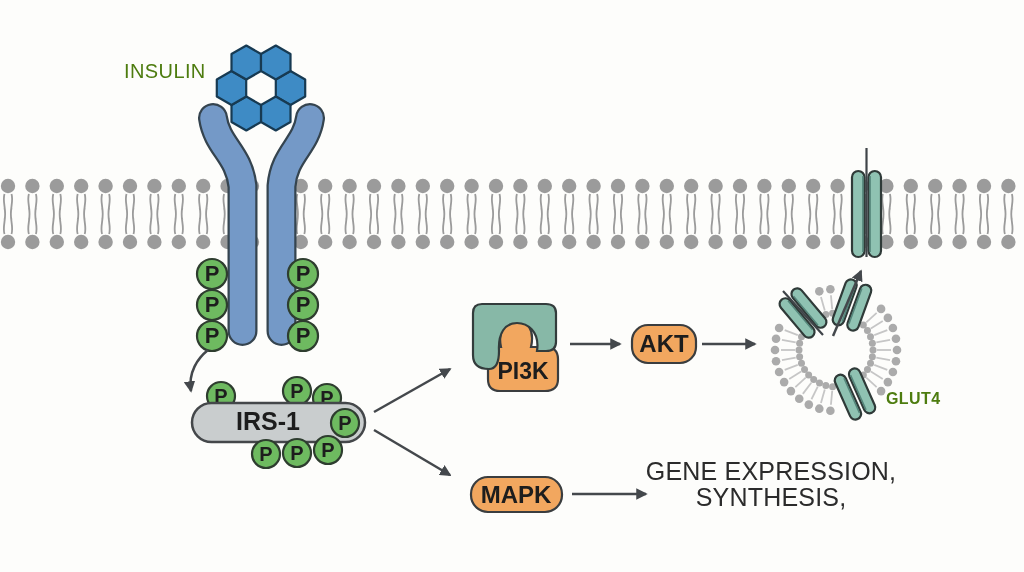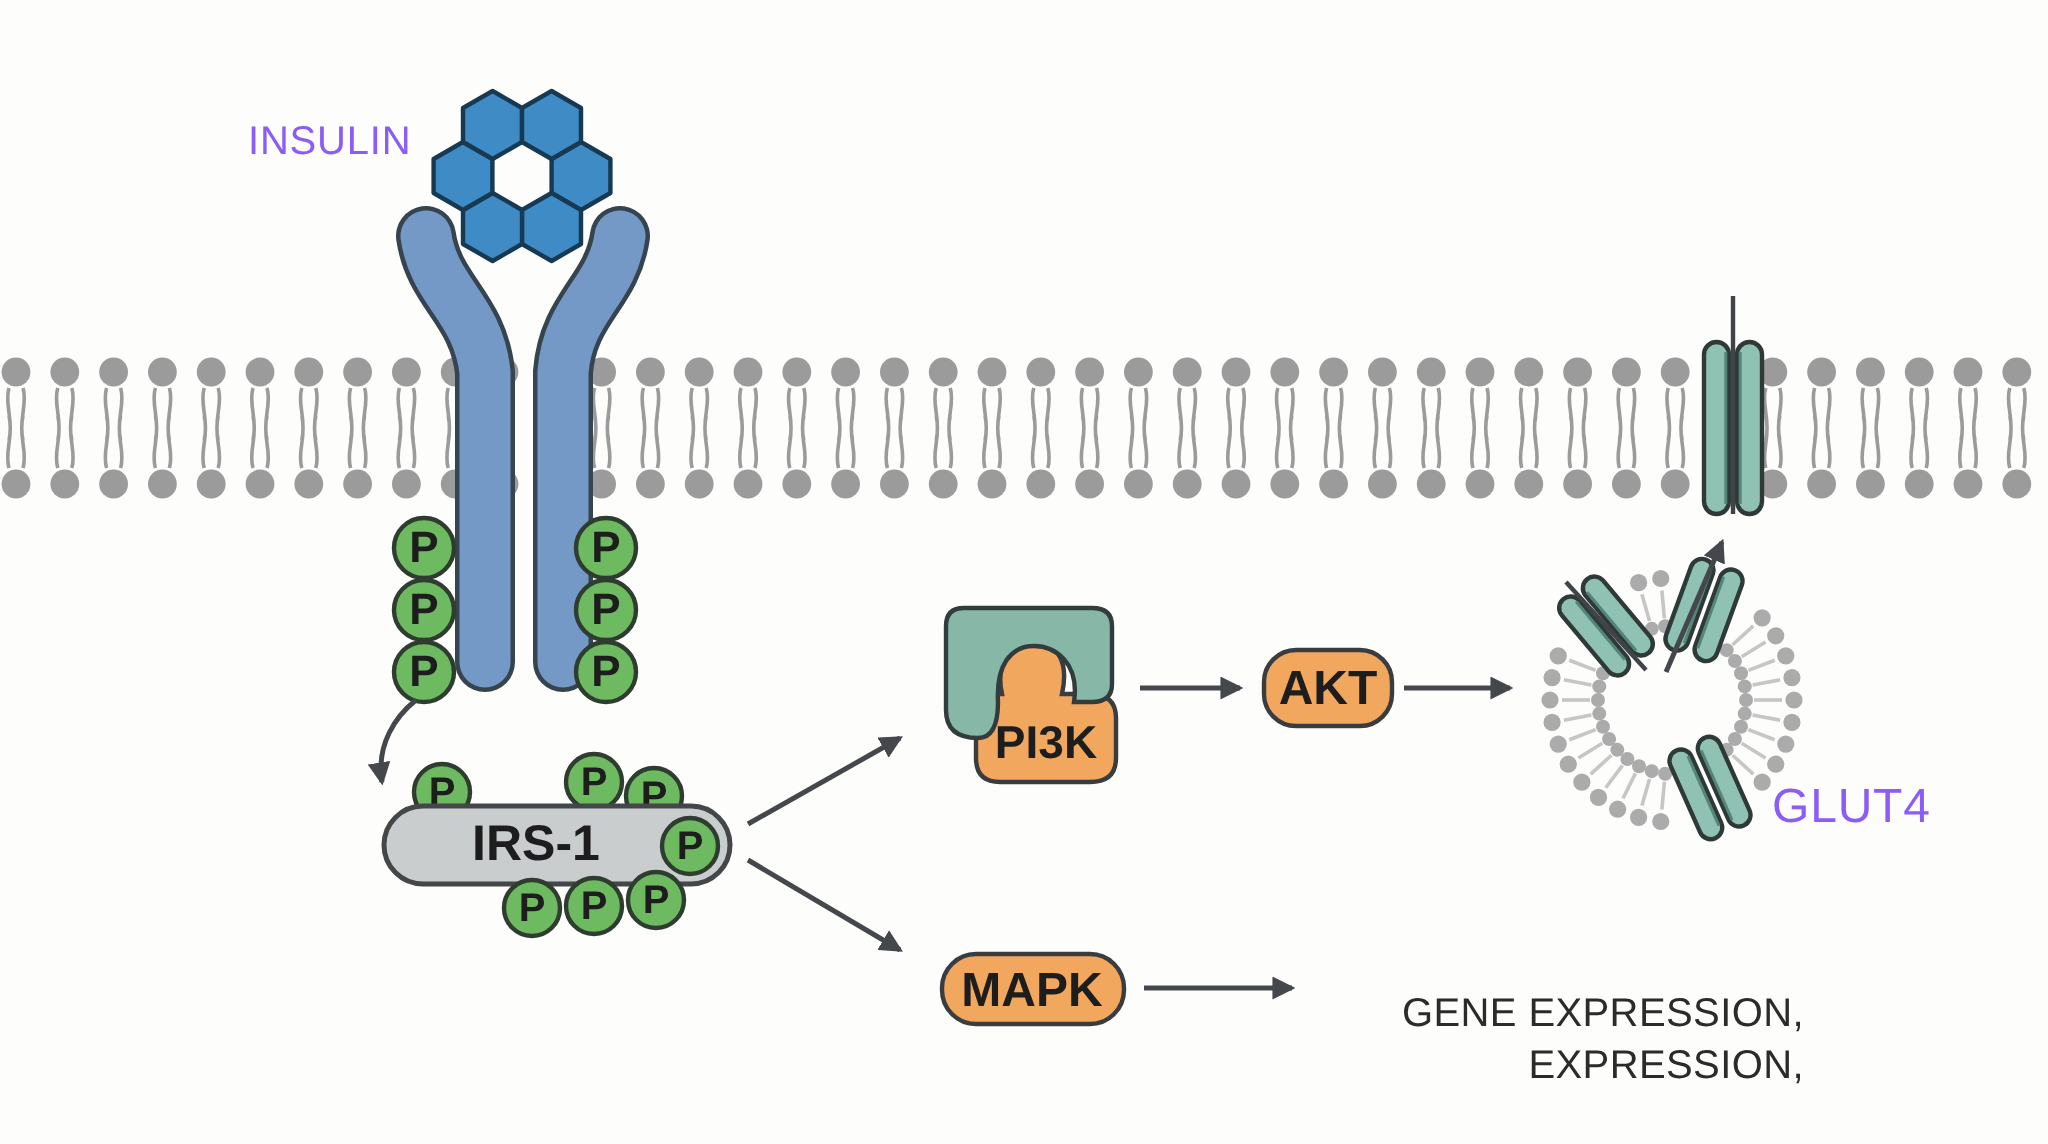--- a/index.html
+++ b/index.html
@@ -2,28 +2,28 @@
 <html><head>
 <meta charset="utf-8">
 <style>
   html,body{margin:0;padding:0;background:#ffffff;}
   .canvas{
     position:relative;width:1024px;height:572px;overflow:hidden;
     background:#fdfdfb;font-family:"Liberation Sans",sans-serif;
   }
   .canvas svg{position:absolute;left:0;top:0;}
   .lbl{
-    position:absolute;color:#8b5cf6;font-weight:500;letter-spacing:.4px;
+    position:absolute;color:#4d7c0f;font-weight:500;letter-spacing:.4px;
     white-space:nowrap;font-family:"Liberation Sans",sans-serif;
   }
   .lbl-insulin{left:124px;top:60px;font-size:20px;}
-  .lbl-glut4{left:886px;top:390px;font-size:24px;}
+  .lbl-glut4{left:886px;top:390px;font-size:16px;font-weight:bold;}
   .outcomes{
-    position:absolute;left:640px;top:458px;width:262px;text-align:right;
-    font-size:20px;line-height:26px;color:#2b2b2b;font-weight:500;letter-spacing:.2px;margin-top:36px;
+    position:absolute;left:640px;top:458px;width:262px;text-align:center;
+    font-size:25px;line-height:26px;color:#2b2b2b;font-weight:500;letter-spacing:.2px;
   }
   svg text{
     font-family:"Liberation Sans",sans-serif;font-weight:600;fill:#1d1d1d;
     text-anchor:middle;
   }
 </style>
 </head>
 <body>
 
 <div class="canvas">
@@ -497,15 +497,15 @@
     <line x1="833" y1="336" x2="861" y2="271" stroke="#44484c" stroke-width="2.5" marker-end="url(#ah)"></line>
 
     <line x1="866.5" y1="148" x2="866.5" y2="257" stroke="#3f4448" stroke-width="2.2"></line>
   </svg>
 
   <div class="lbl lbl-insulin">INSULIN</div>
   <div class="lbl lbl-glut4">GLUT4</div>
 
   <div class="outcomes">
     <div>GENE EXPRESSION,</div>
-    <div>EXPRESSION,</div>
+    <div>SYNTHESIS,</div>
   </div>
 </div>
 
 </body></html>

